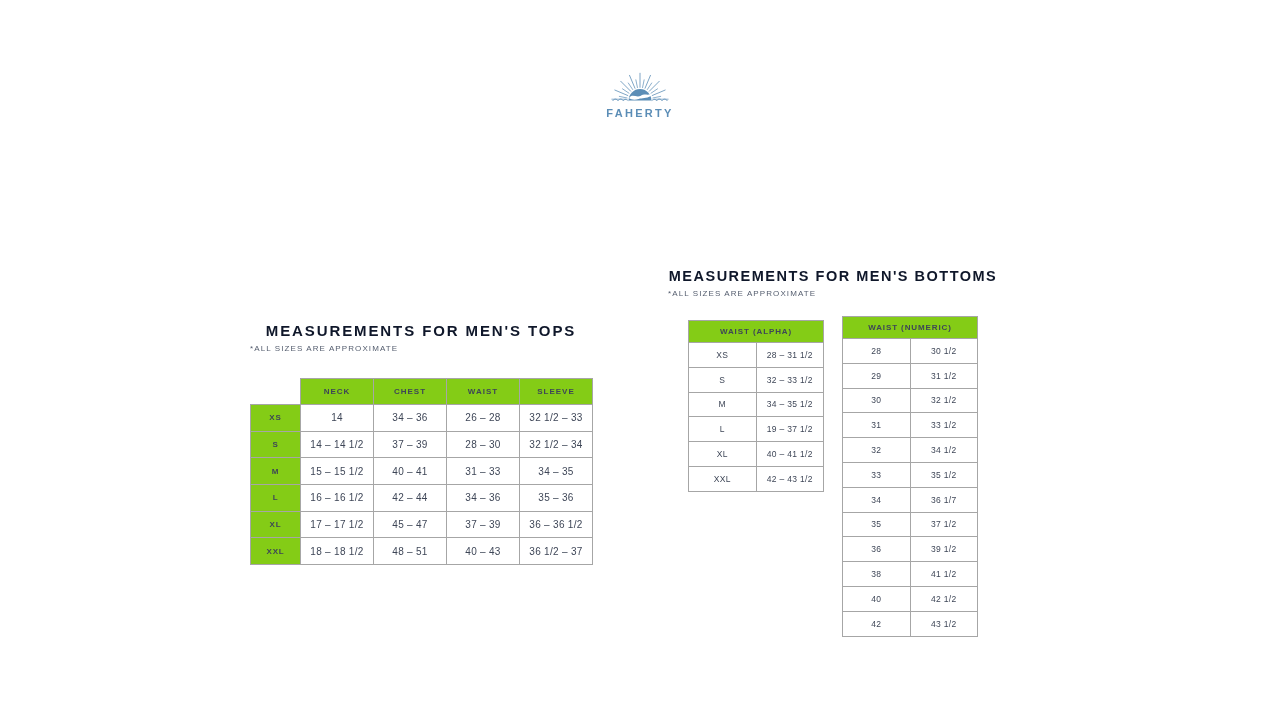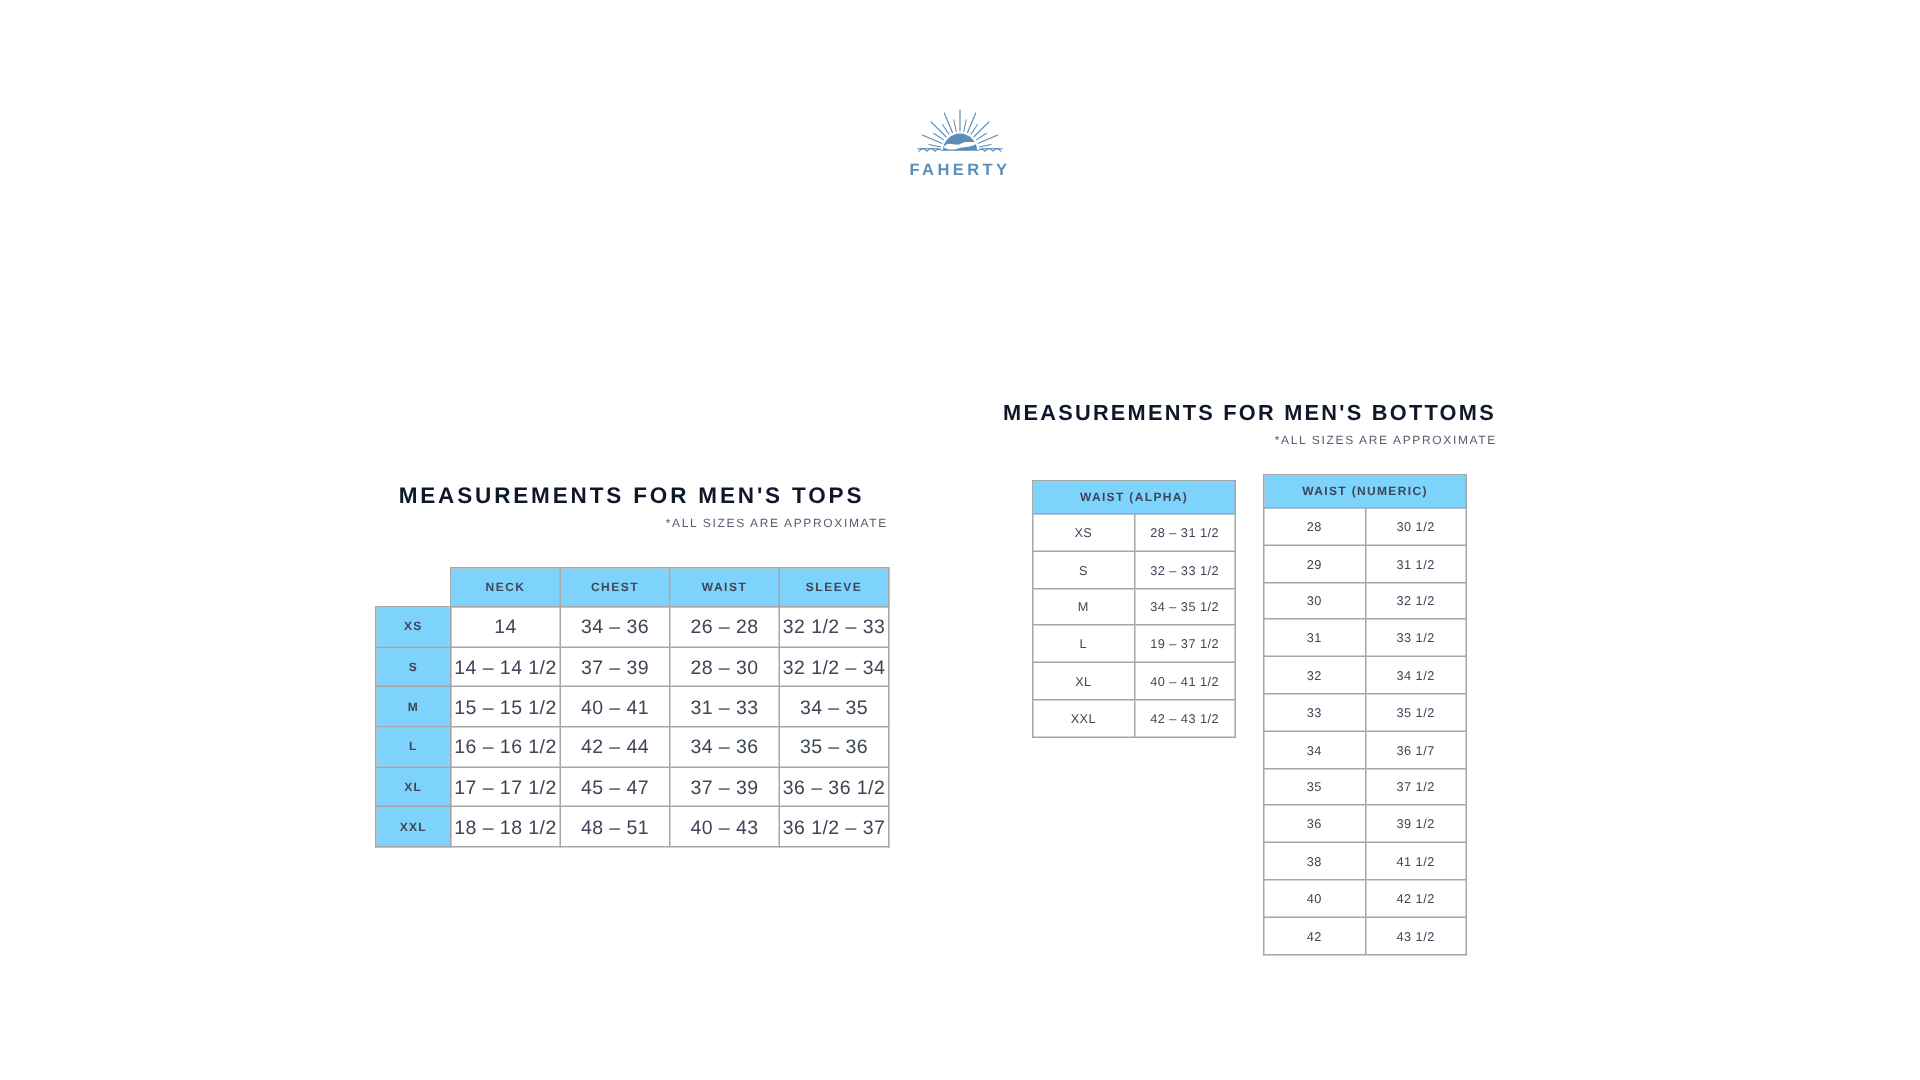--- a/index.html
+++ b/index.html
@@ -13,41 +13,41 @@
   .logo{left:596px;top:72px;width:88px;height:50px;text-align:right;}
   .logo svg{display:block;width:100%;height:100%;}
 
   
   .sec-title{
     text-align:center;color:#0f172a;font-weight:700;white-space:nowrap;
   }
   .tops-title{left:250px;top:322px;width:342px;font-size:15px;letter-spacing:1.9px;}
   .bottoms-title{left:668px;top:268px;width:330px;font-size:14.5px;letter-spacing:1.5px;}
   .sec-sub{
-    text-align:right;color:#545d6e;font-size:8px;letter-spacing:1.1px;white-space:nowrap;
+    text-align:left;color:#545d6e;font-size:8px;letter-spacing:1.1px;white-space:nowrap;
   }
   .tops-sub{left:250px;top:344px;width:342px;}
   .bottoms-sub{left:668px;top:289px;width:330px;}
 
   
   table{border-collapse:collapse;table-layout:fixed;}
   th,td{
     border:1px solid #a6a6a6;text-align:center;vertical-align:middle;
     color:#3e4657;padding:0;
   }
-  .shade{background:#7dd3fc;}
+  .shade{background:#84cc16;}
   th.corner{border:none;background:transparent;}
 
   
   .tops-table-wrap{left:250px;top:378px;border-radius:10px;}
   .tops-table{width:342px;}
   .tops-table col.c-size{width:50px;}
   .tops-table col.c-meas{width:73px;}
   .tops-table th{height:25px;font-size:8px;font-weight:700;letter-spacing:1px;}
-  .tops-table td{height:25.7px;font-size:13px;letter-spacing:0.3px;}
+  .tops-table td{height:25.7px;font-size:10px;letter-spacing:0.3px;}
   .tops-table td.size-col{font-size:8px;font-weight:700;letter-spacing:0.8px;}
 
   
   .alpha-table-wrap{left:688px;top:320px;}
   .numeric-table-wrap{left:842px;top:316px;}
   .waist-table{width:135px;}
   .waist-table col{width:67.5px;}
   .waist-table th{height:21px;font-size:8px;font-weight:700;letter-spacing:0.9px;}
   .waist-table td{height:23.8px;font-size:8.5px;letter-spacing:0.3px;}
 </style>

